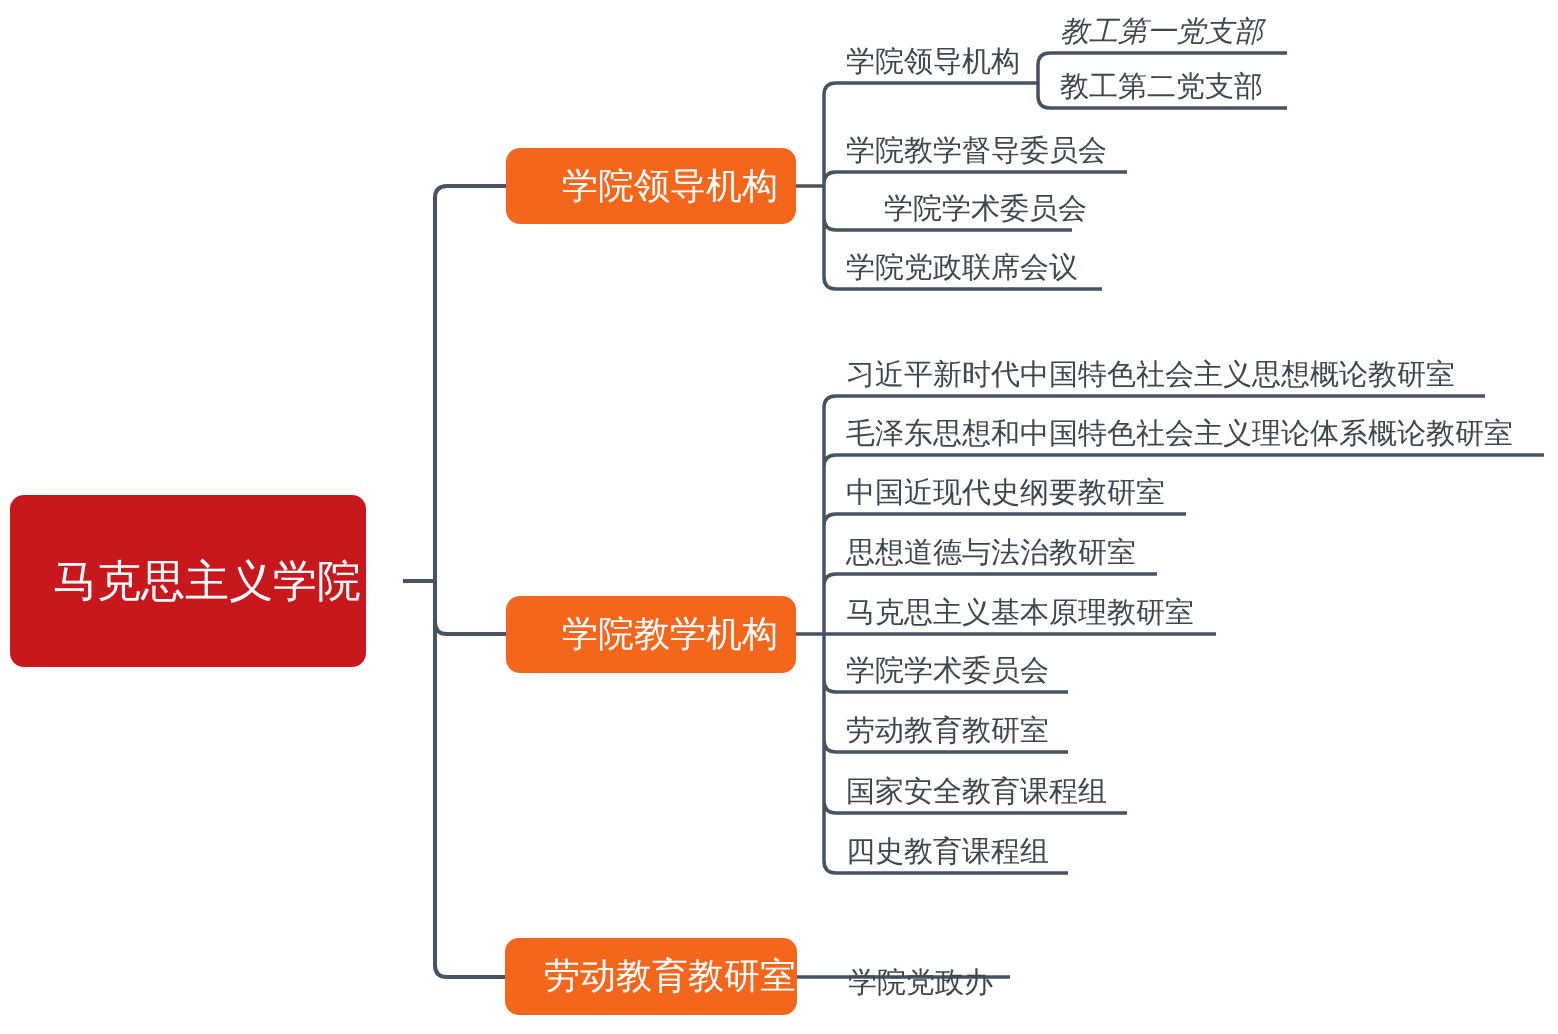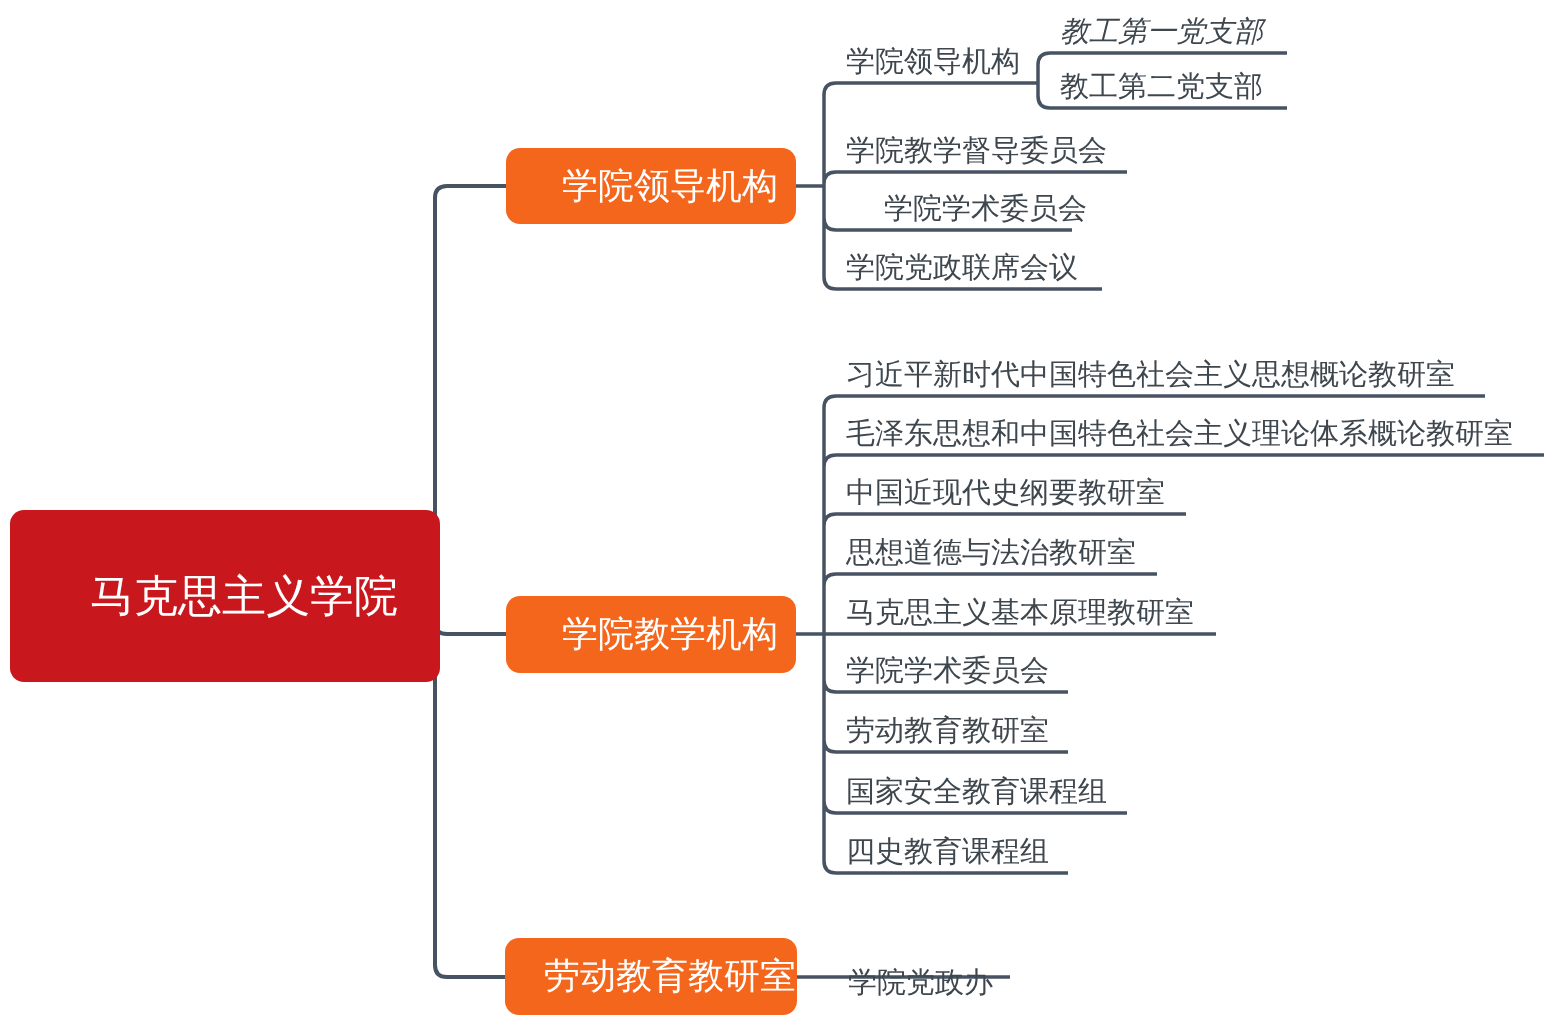--- a/index.html
+++ b/index.html
@@ -32,26 +32,25 @@
     align-items: center;
     justify-content: center;
     color: var(--node-text);
     font-weight: normal;
     text-align: center;
     white-space: nowrap;
     padding-left: 38px;
   }
   .node.root {
     left: 10px; top: 495px;
-    width: 430px; height: 172px;
+    width: 356px; height: 172px;
     background: var(--root-bg);
     border-radius: 14px;
     font-size: 44px;
     line-height: 60px;
-    margin-top: 15px;
   }
   .node.branch {
     width: 290px; height: 76px;
     background: var(--branch-bg);
     border-radius: 14px;
     font-size: 36px;
   }
   .leaf {
     position: absolute;
     color: var(--leaf-text);

